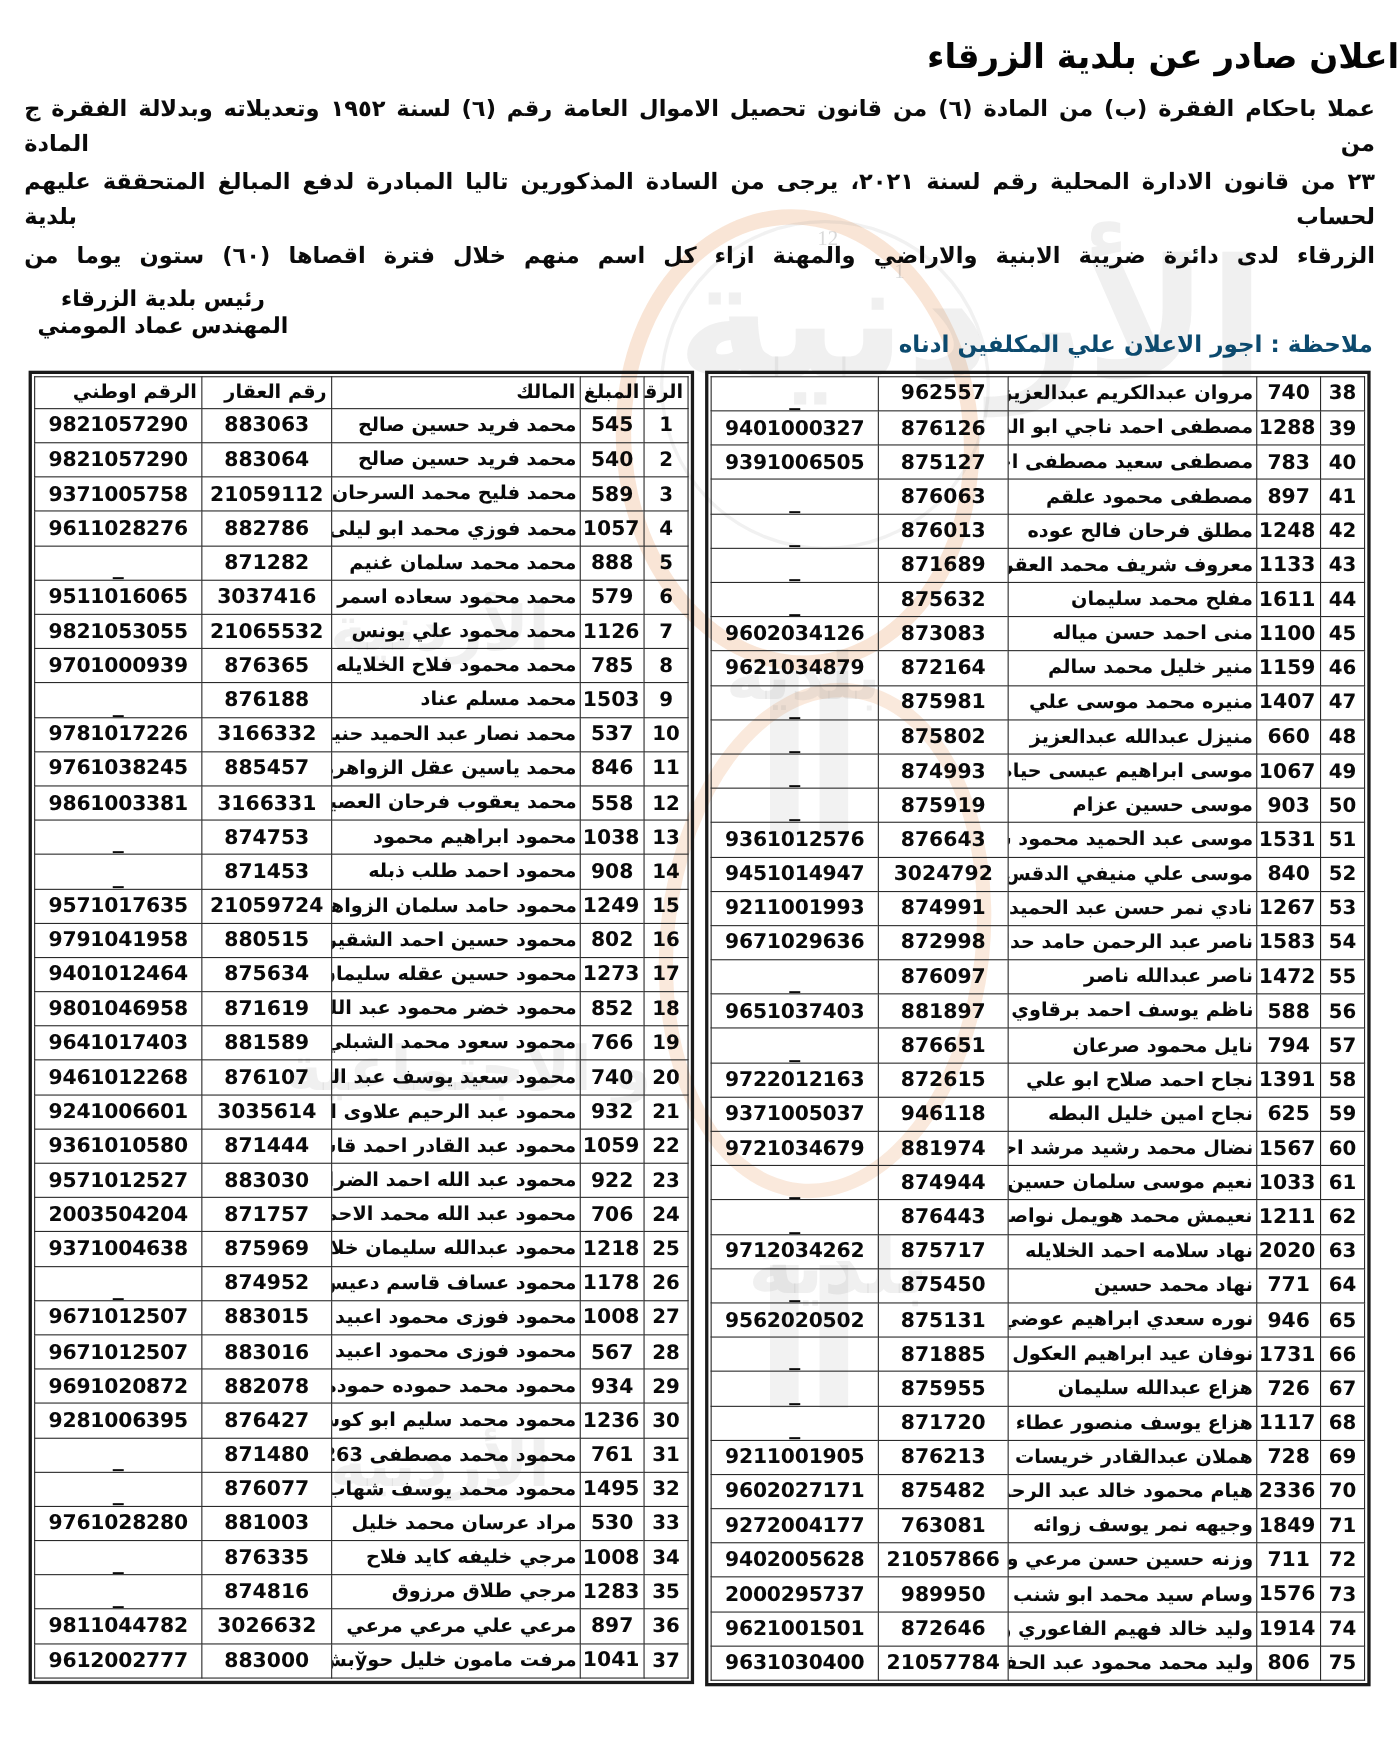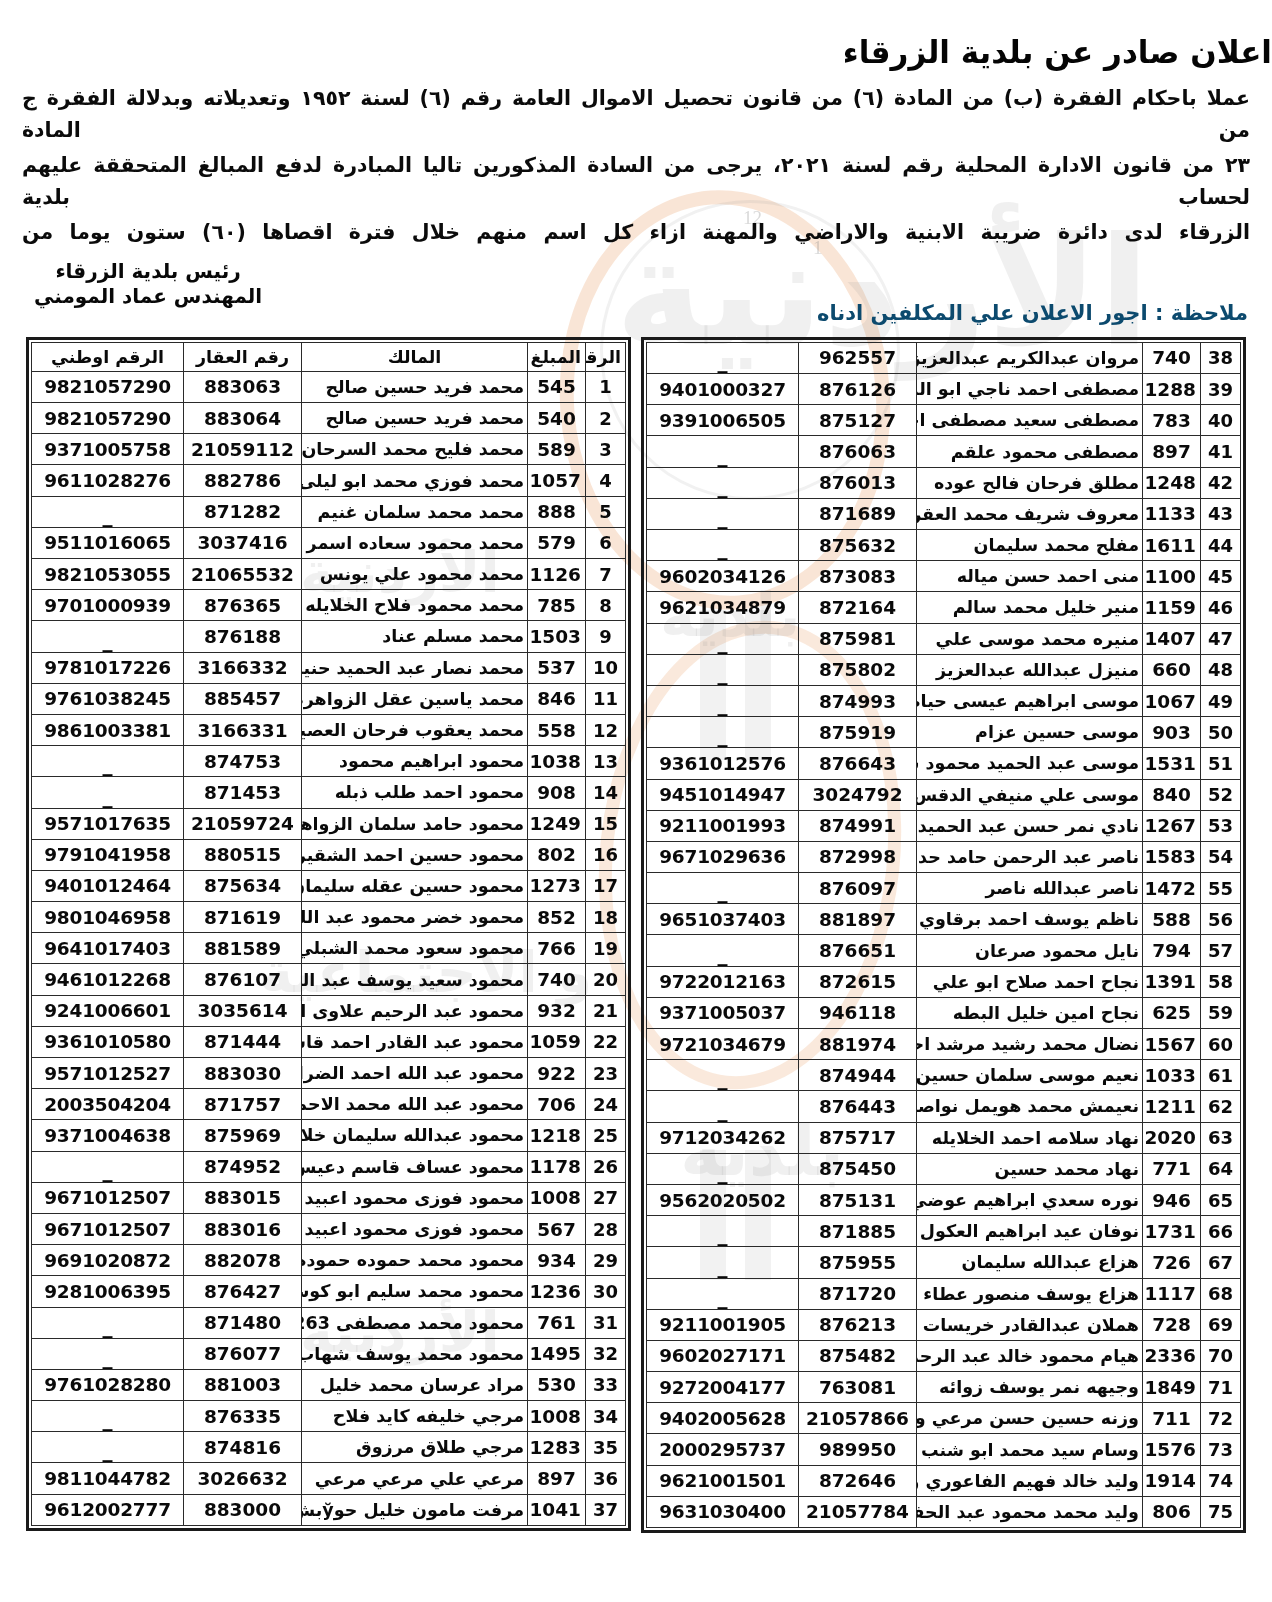--- a/index.html
+++ b/index.html
@@ -145,21 +145,21 @@
     font-weight: bold;
     height: 31.2px;
     padding: 0 4px;
     color: #0a0a0a;
     background: transparent;
     overflow: hidden;
     white-space: nowrap;
   }
   th {
     font-size: 17.5px;
-    text-align: center;
+    text-align: right;
     height: 29px;
   }
   
   col.c-num   { width: 40px; }
   col.c-amt   { width: 58px; }
   col.c-owner { width: auto; }
   col.c-prop  { width: 118px; }
   col.c-nat   { width: 152px; }
 
   td.num   { text-align: center; font-size: 18px; }

